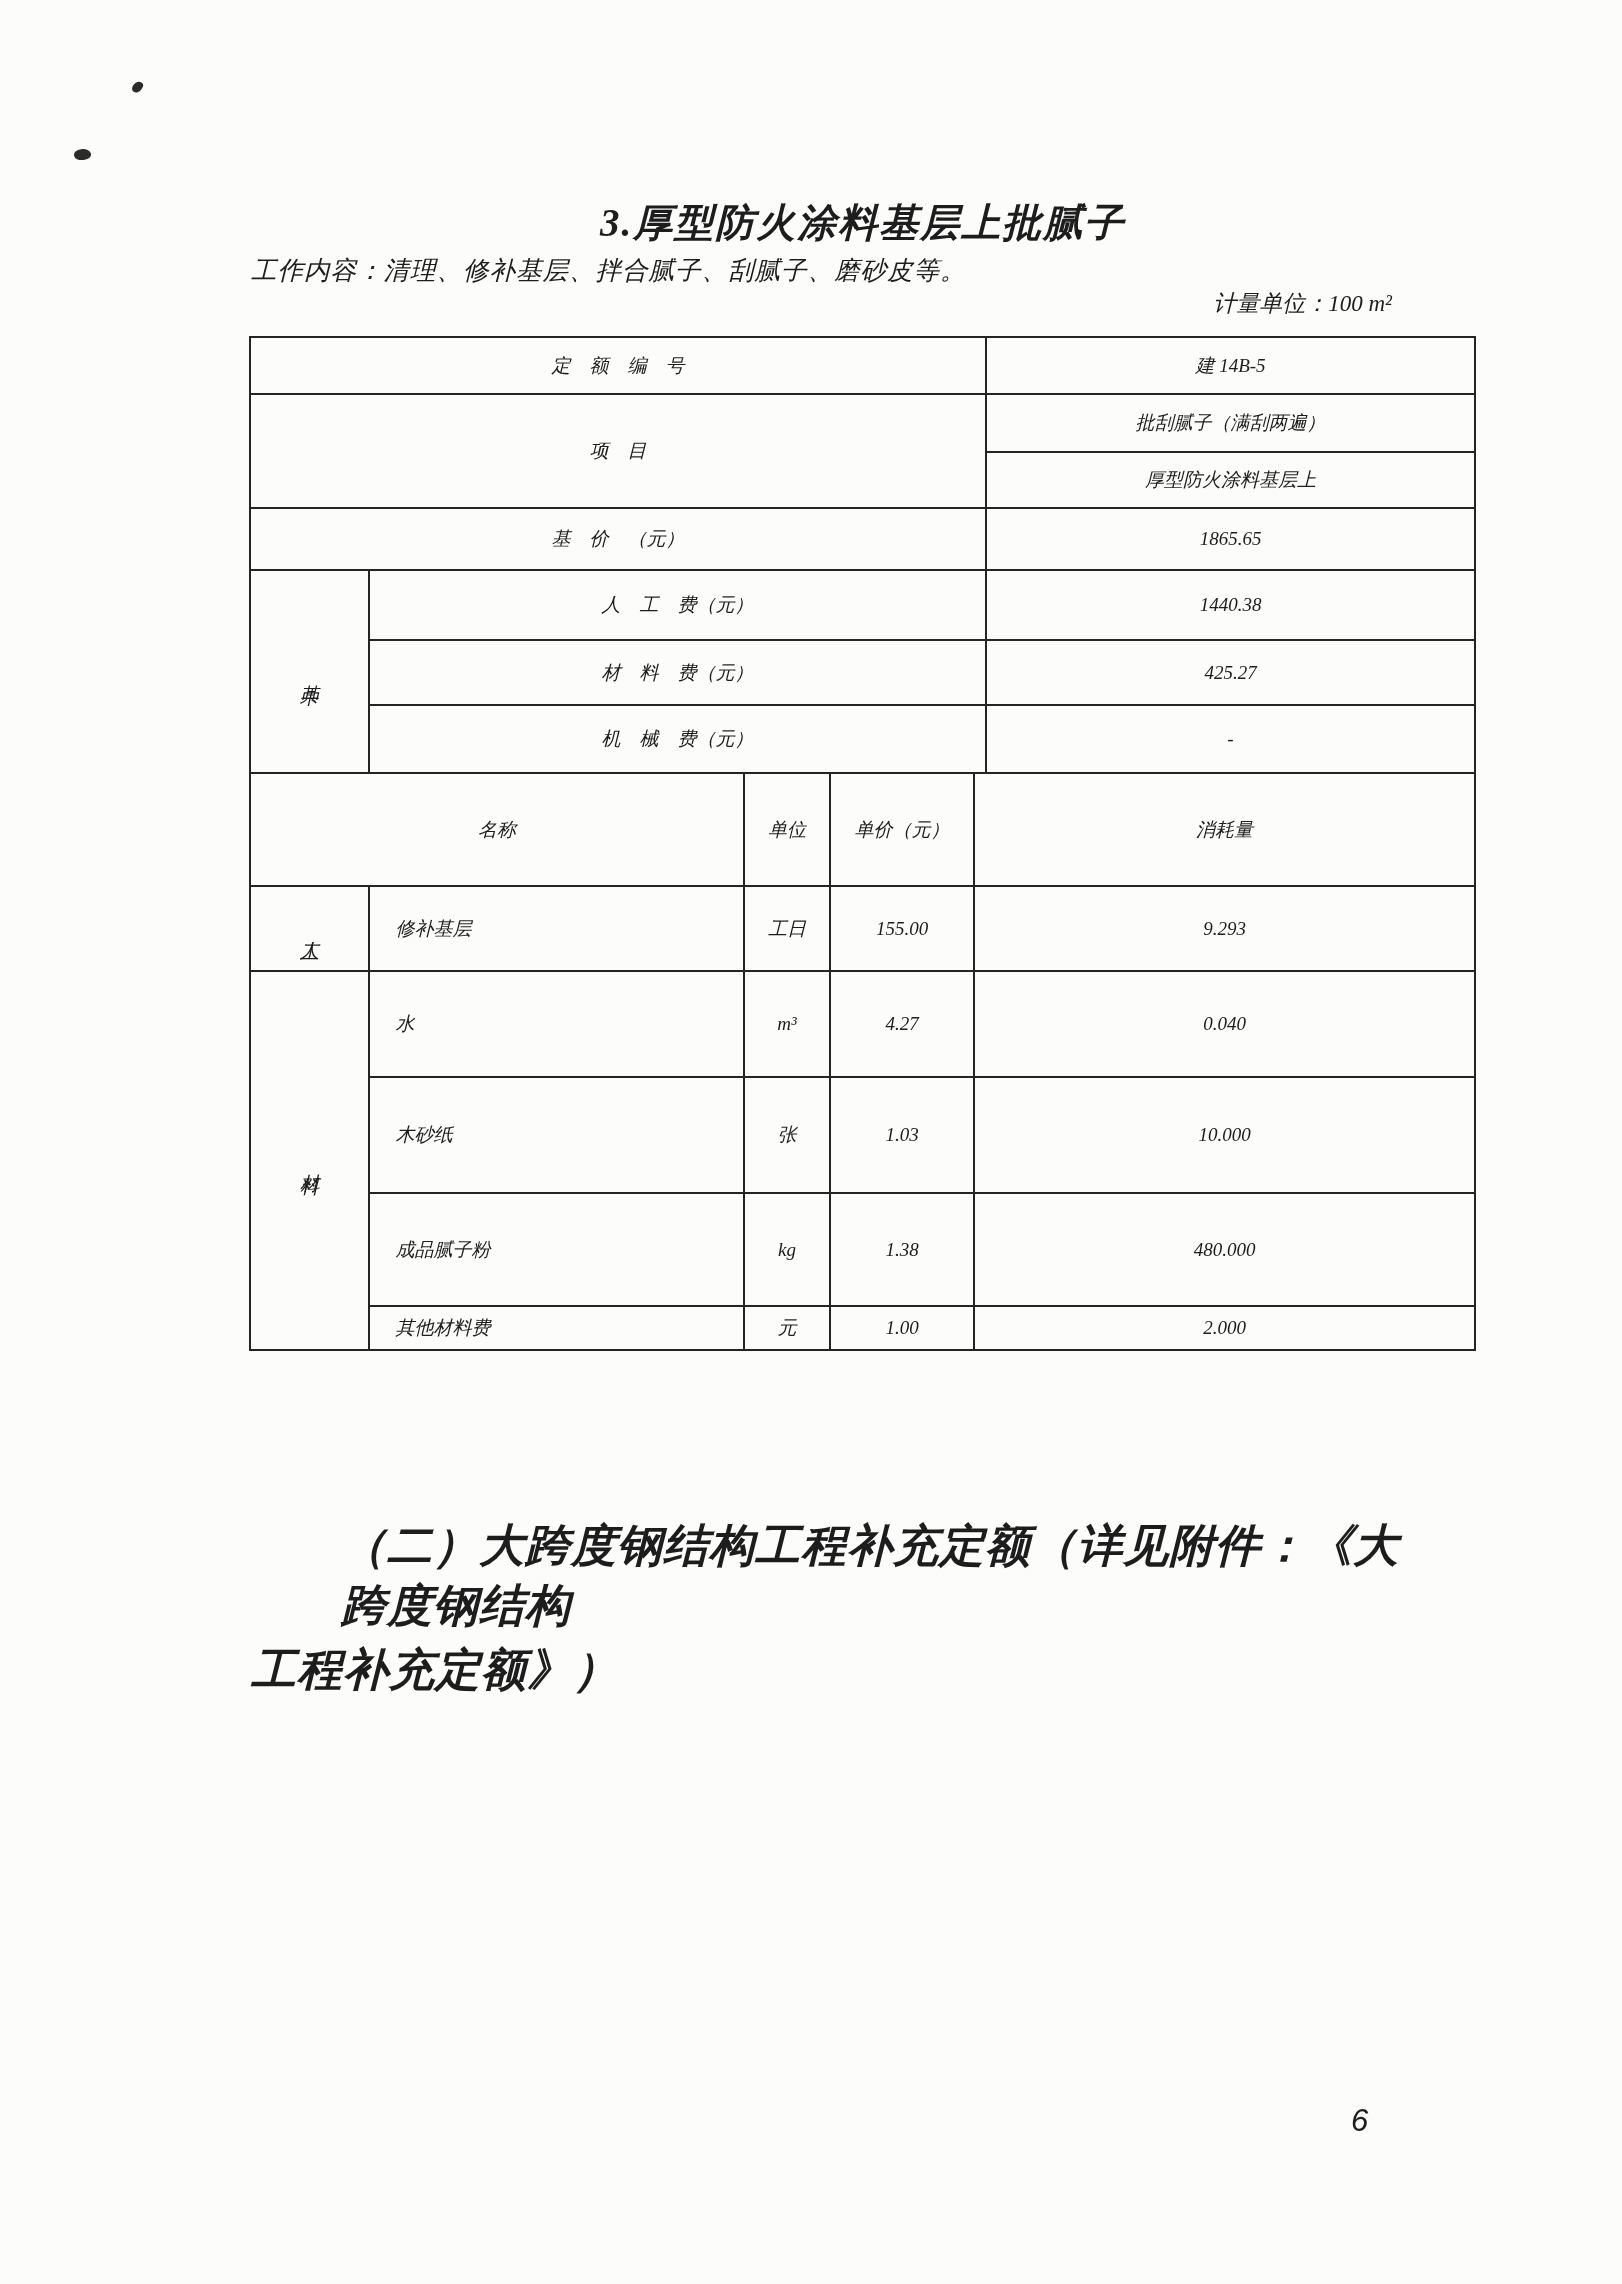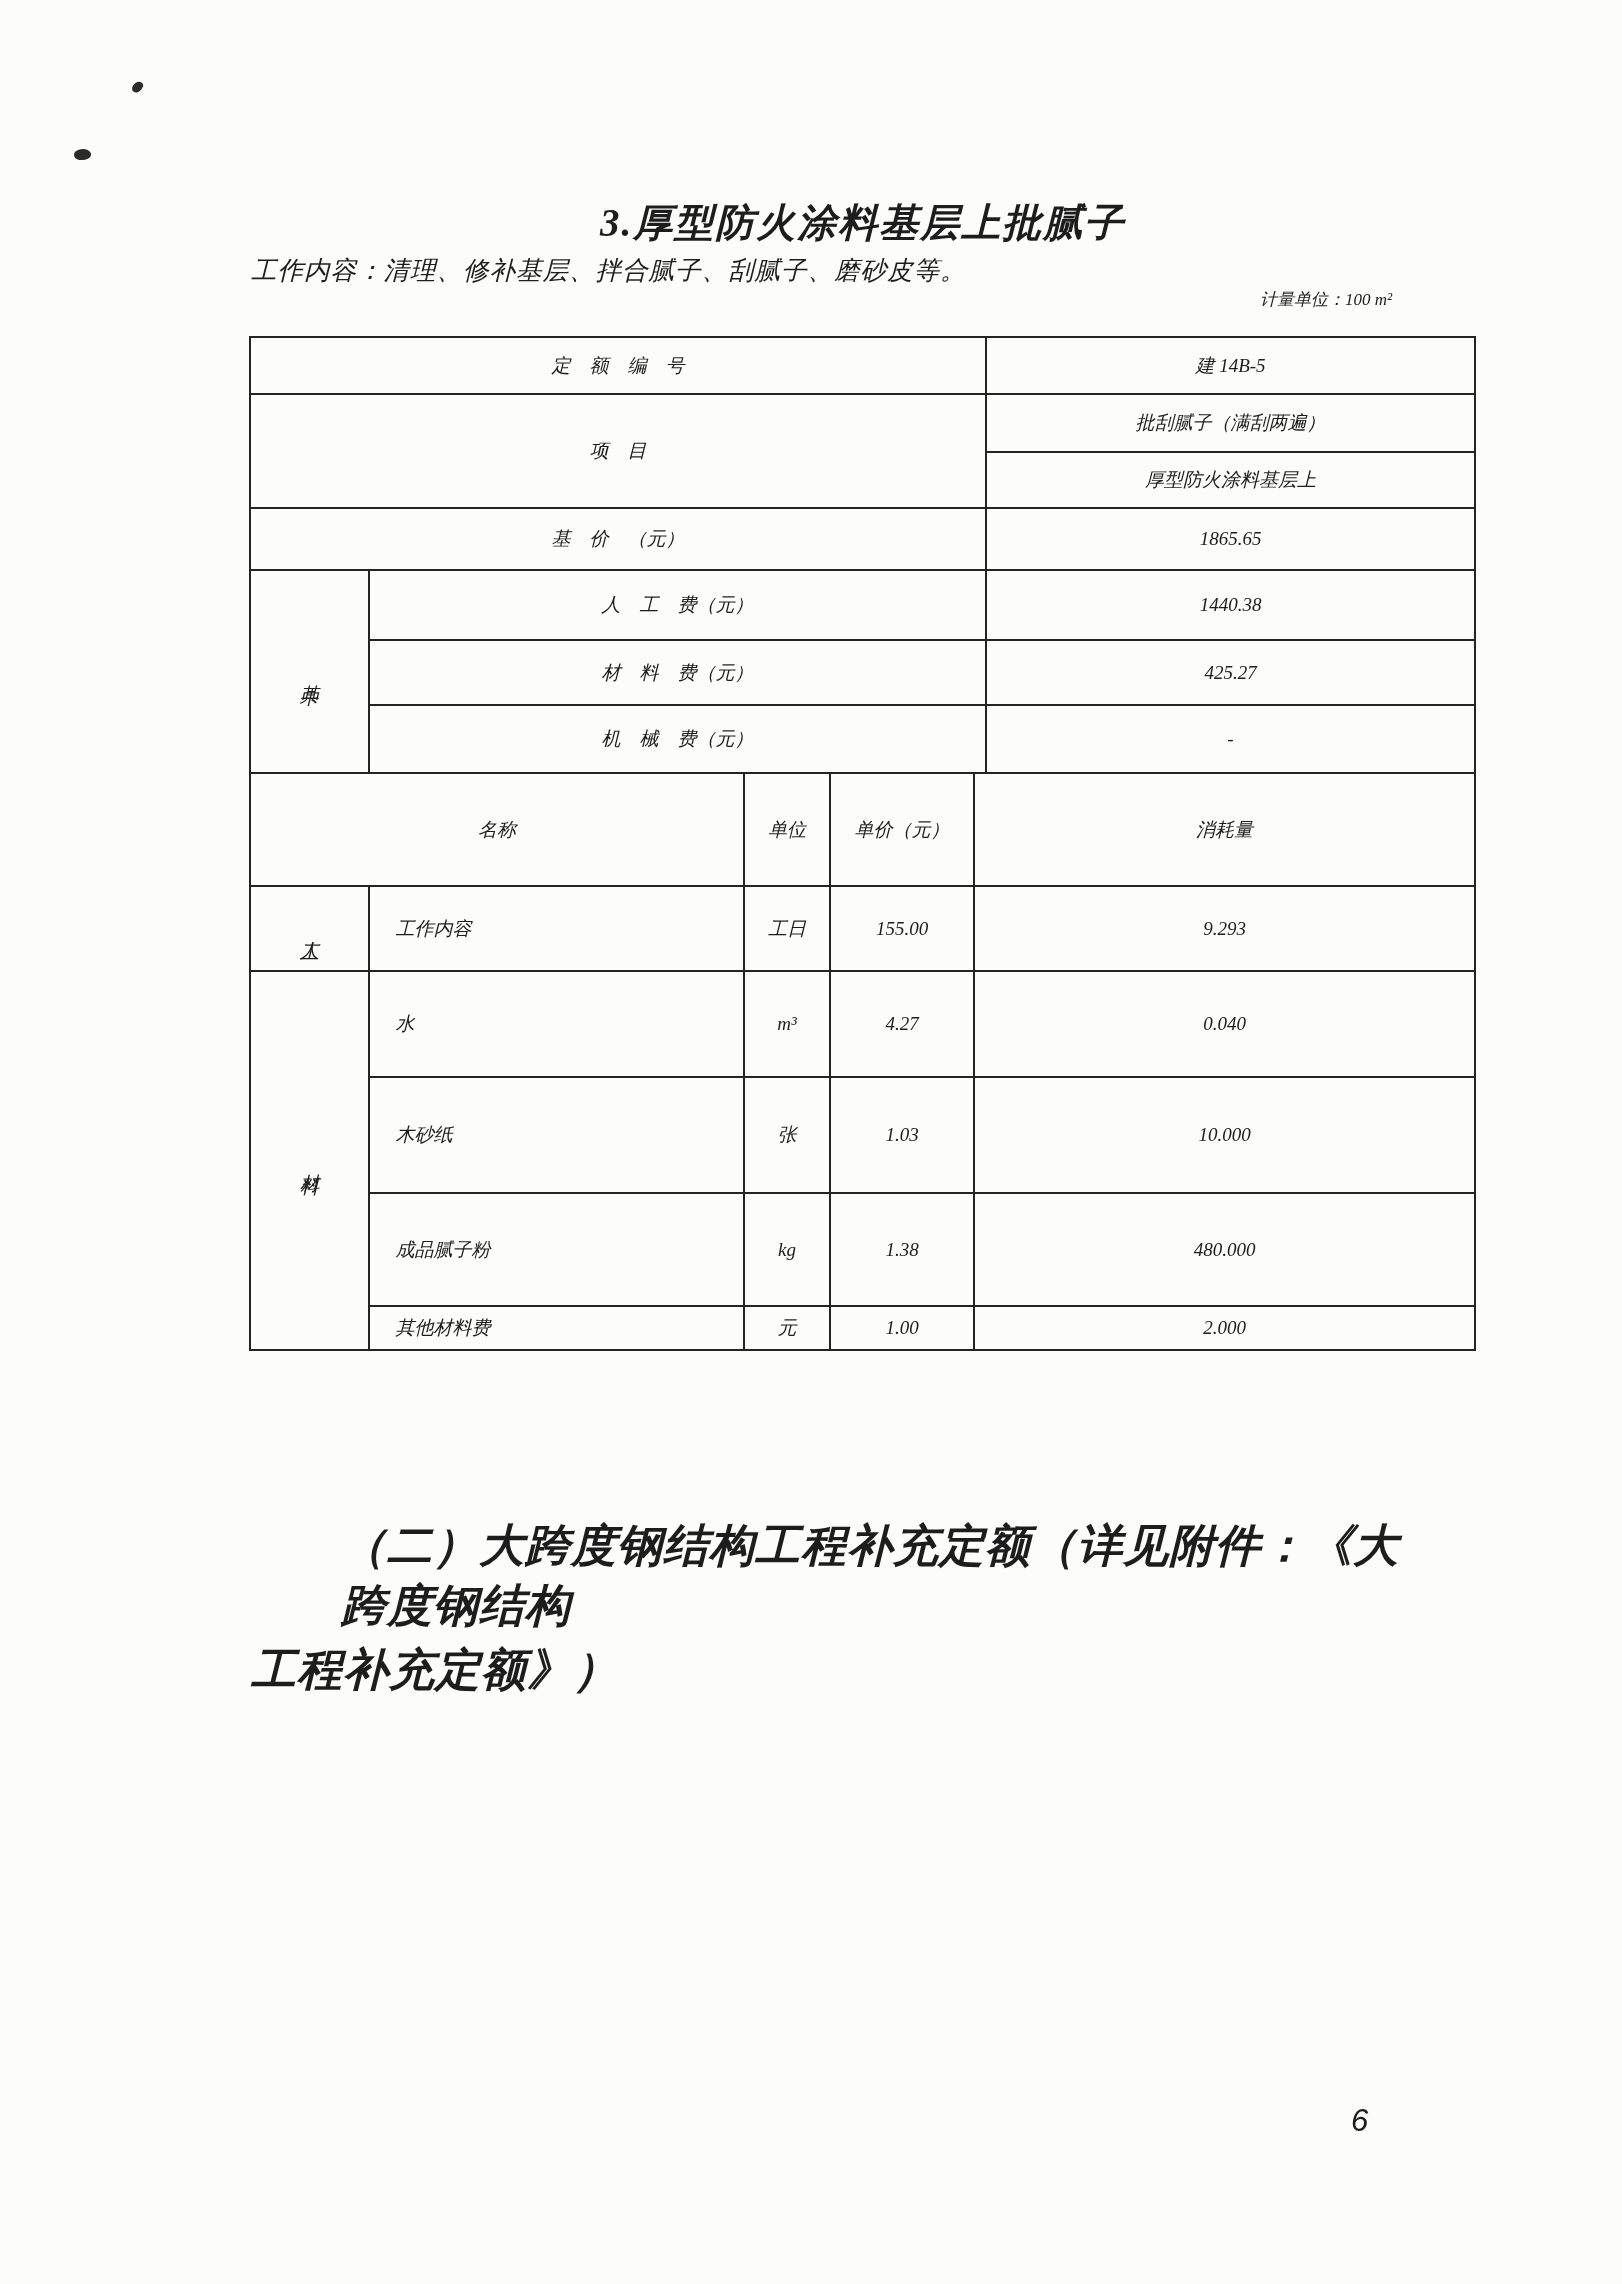--- a/index.html
+++ b/index.html
@@ -26,21 +26,21 @@
   .title{
     position:absolute;left:249px;top:196px;width:1227px;
     text-align:center;font-size:39px;font-weight:700;letter-spacing:2px;
   }
   .work{
     position:absolute;left:251px;top:253px;
     font-size:25.5px;letter-spacing:1px;
   }
   .unit-note{
     position:absolute;right:230px;top:288px;
-    font-size:17px;
+    font-size:23px;
   }
 
   
   .tbl{
     position:absolute;left:249px;width:1227px;
     display:grid;
     border:2.9px solid var(--line);
     font-size:19px;
   }
   .tbl .cell{
@@ -147,21 +147,21 @@
     <div class="cell u-mach-val">-</div>
   </div>
 
   <div class="tbl lower">
     <div class="cell br bb l-h-name">名称</div>
     <div class="cell br bb l-h-unit">单位</div>
     <div class="cell br bb l-h-price">单价（元）</div>
     <div class="cell bb l-h-cons">消耗量</div>
 
     <div class="cell br bb vlabel l-labor">人工</div>
-    <div class="cell br bb name-cell l-r0-name">工作内容</div>
+    <div class="cell br bb name-cell l-r0-name">修补基层</div>
     <div class="cell br bb l-r0-unit">工日</div>
     <div class="cell br bb l-r0-price">155.00</div>
     <div class="cell bb l-r0-cons">9.293</div>
 
     <div class="cell br vlabel l-mat">材料</div>
 
     <div class="cell br bb name-cell l-m0-name">水</div>
     <div class="cell br bb l-m0-unit">m³</div>
     <div class="cell br bb l-m0-price">4.27</div>
     <div class="cell bb l-m0-cons">0.040</div>

